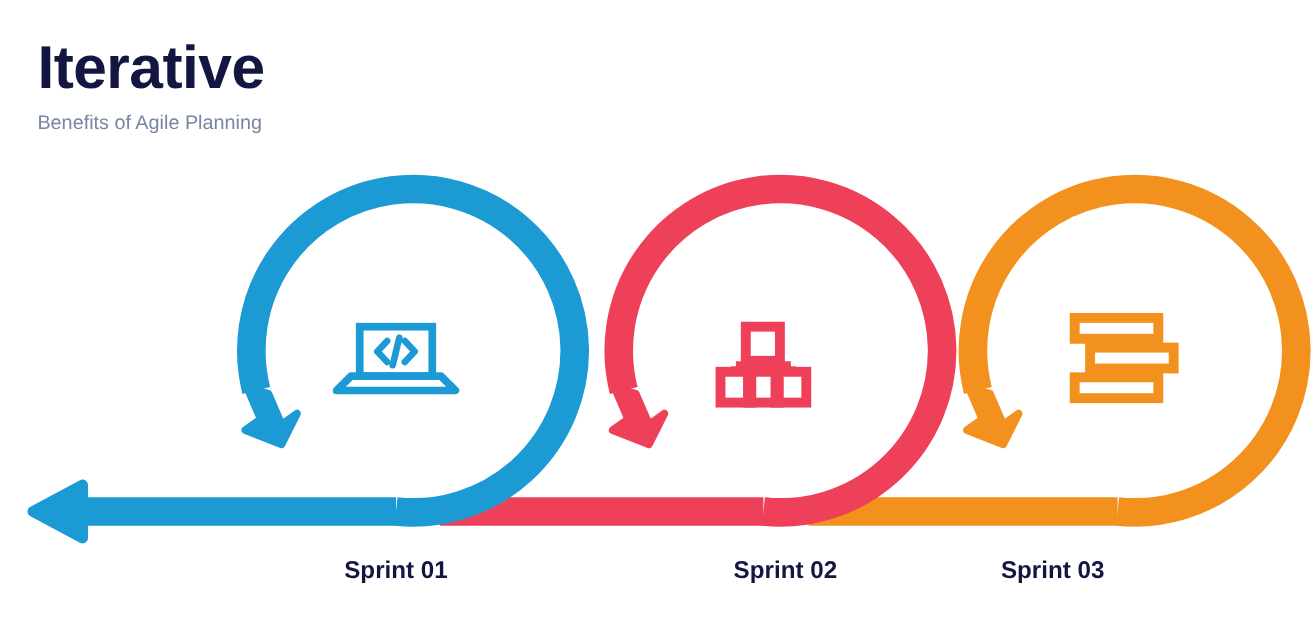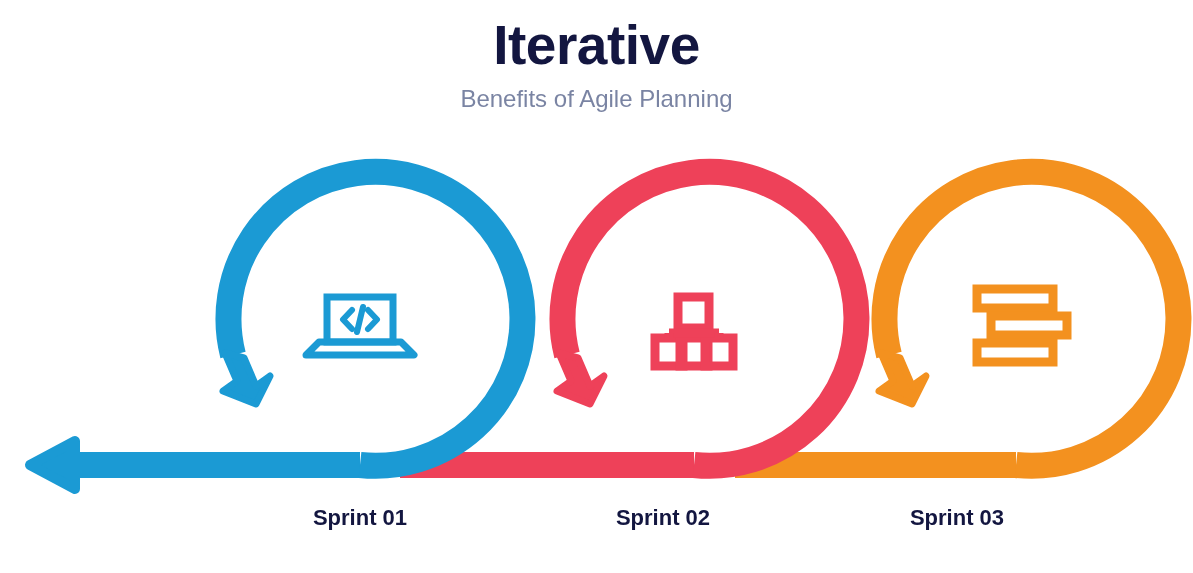--- a/index.html
+++ b/index.html
@@ -15,38 +15,38 @@
     position: relative;
   }
   .canvas {
     position: relative;
     width: 1193px;
     height: 573px;
     background: #ffffff;
   }
   .header {
     position: absolute;
-    top: 0;
+    top: 16px;
     left: 0;
     width: 1193px;
-    text-align: center;
     padding-top: 16px;
     box-sizing: border-box;
+    padding-left: 34px;
   }
   .title {
     font-size: 55px;
     font-weight: bold;
     color: #131640;
     letter-spacing: -0.5px;
     line-height: 1.08;
     margin: 0;
     font-family: "Liberation Sans", sans-serif;
   }
   .subtitle {
-    font-size: 24px;
+    font-size: 18px;
     font-weight: normal;
     color: #7A84A3;
     margin: 10px 0 0 0;
     line-height: 1.2;
     font-family: "Liberation Sans", sans-serif;
   }
   .diagram-svg {
     position: absolute;
     top: 0;
     left: 0;
@@ -134,17 +134,17 @@
         <path d="M 352 310 L 343 319.5 L 352 329" stroke-linecap="round" stroke-linejoin="round" stroke-width="6"></path>
         <path d="M 368 310 L 377 319.5 L 368 329" stroke-linecap="round" stroke-linejoin="round" stroke-width="6"></path>
         <path d="M 363 307 L 357 332" stroke-linecap="round" stroke-width="6"></path>
       </g>
     </g>
 
   </svg>
 
   <div class="stage-labels">
     <div class="stage-label" style="left:360px;">Sprint 01</div>
-    <div class="stage-label" style="left:663px;">Sprint 02</div>
+    <div class="stage-label" style="left:714px;">Sprint 02</div>
     <div class="stage-label" style="left:957px;">Sprint 03</div>
   </div>
 
 </div>
 
 </body></html>

